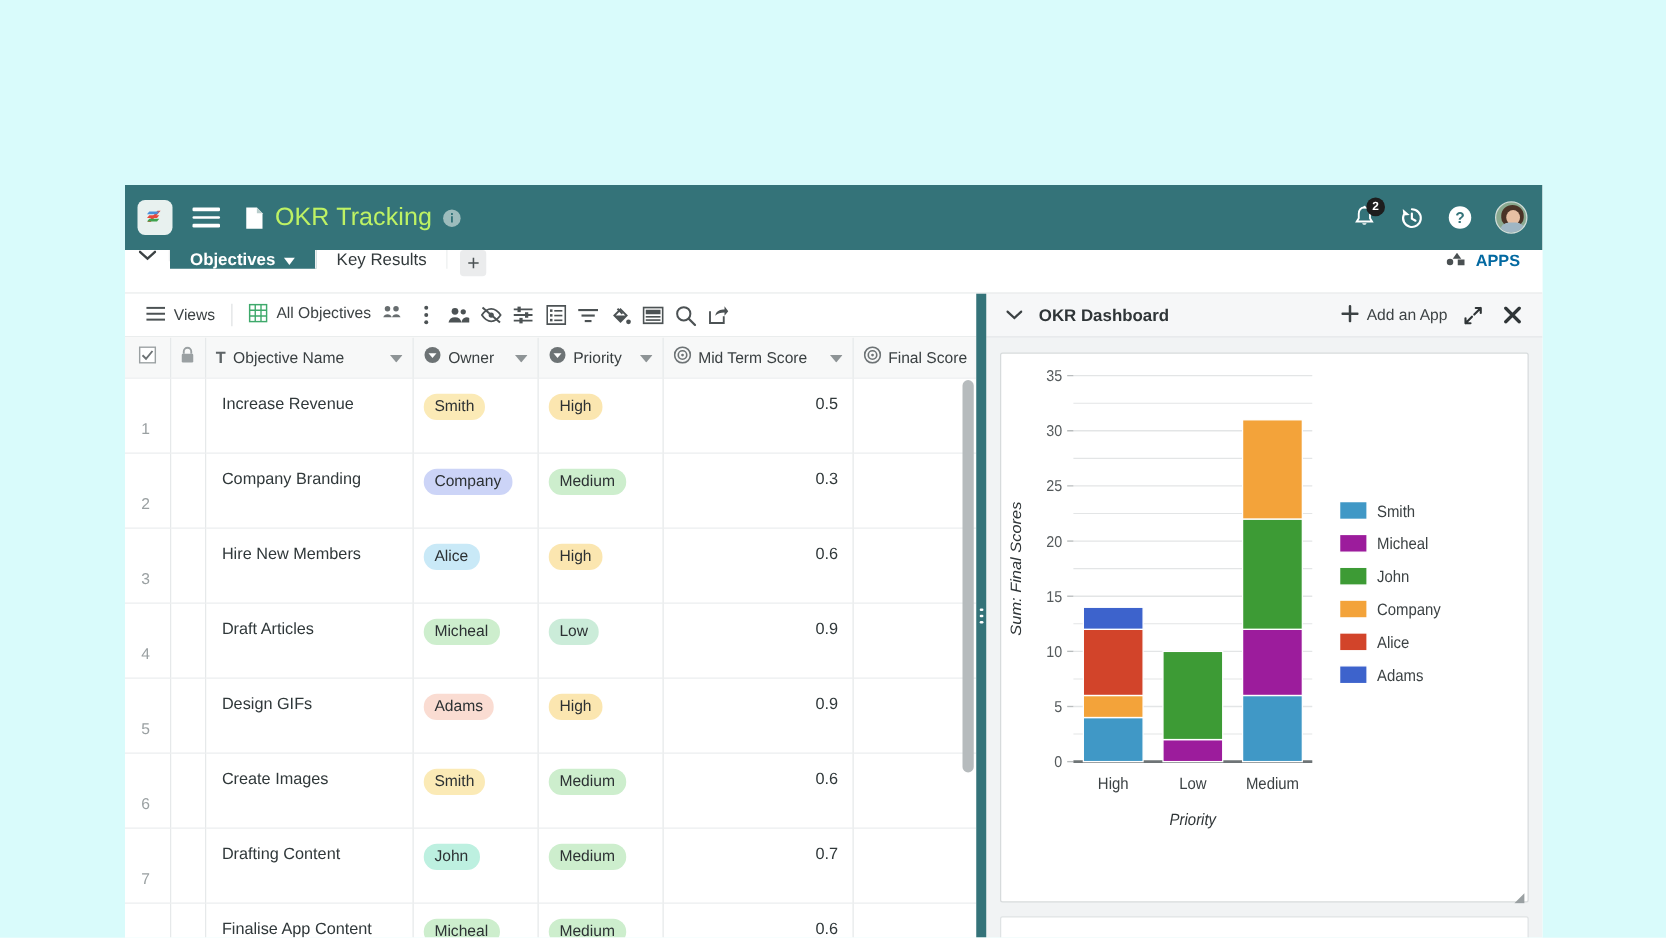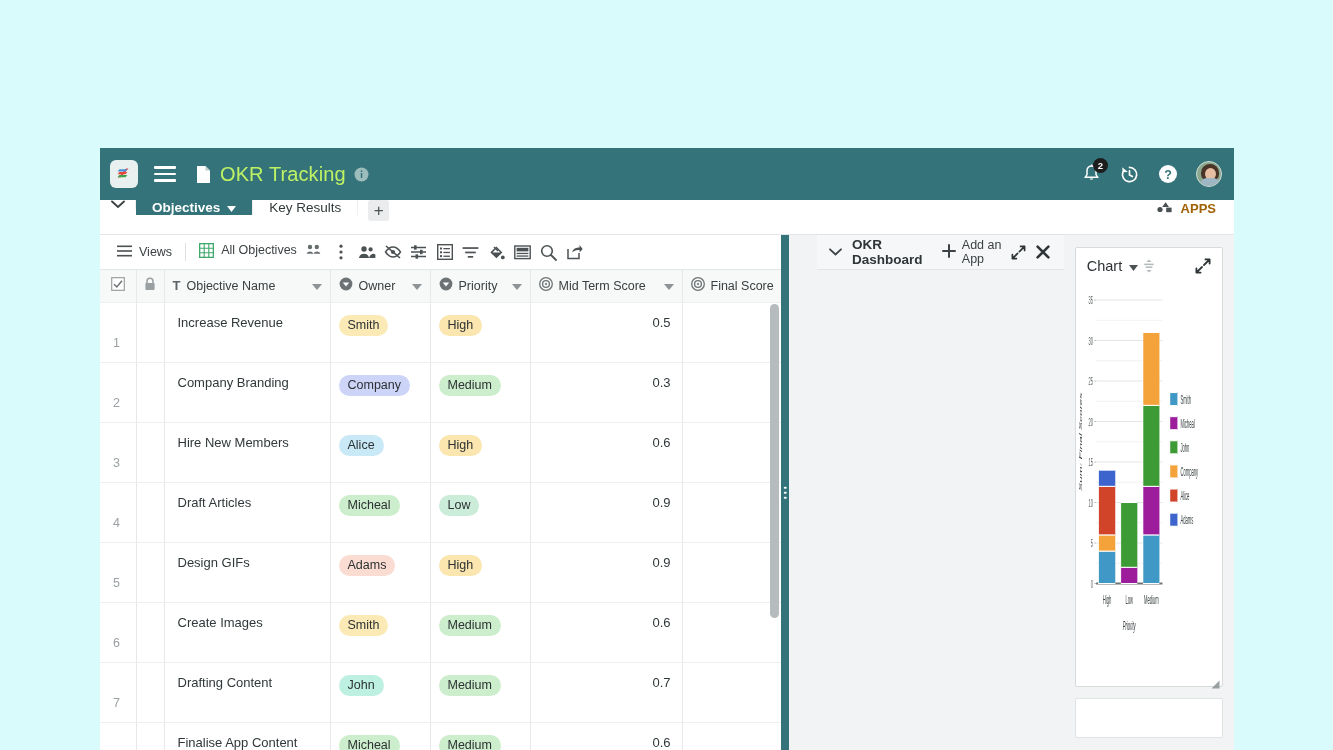--- a/index.html
+++ b/index.html
@@ -81,34 +81,34 @@
     display: flex; align-items: center; padding: 0 10px;
   }
   .tab-add .plusbtn {
     width: 21px; height: 21px; background: #ebeced; border-radius: 3px;
     display: flex; align-items: center; justify-content: center;
     font-size: 17px; color: #4c5254; line-height: 1; cursor: pointer;
   }
   .tabstrip-spacer { flex: 1 1 auto; border-right: 1px solid #edeff0; }
   .apps-btn {
     display: flex; align-items: center; gap: 7px;
-    padding: 0 18px; font-size: 13px; color: #a16207; font-weight: bold;
+    padding: 0 18px; font-size: 13px; color: #0369a1; font-weight: bold;
     cursor: pointer;
   }
 
   
   .body-split { flex: 1 1 auto; display: flex; min-height: 0; }
   .left-pane { width: 681px; flex: 0 0 681px; display: flex; flex-direction: column; min-width: 0; background:#fff; position: relative; }
   .splitter {
     width: 8px; flex: 0 0 8px; background: #347379;
     position: relative; cursor: col-resize;
   }
   .splitter .dots { position: absolute; left: 50%; top: 50%; transform: translate(-50%,-50%); display: flex; flex-direction: column; gap: 2.5px; }
   .splitter .dots i { width: 2.5px; height: 2.5px; background: #ffffff; border-radius: 50%; display: block; }
-  .right-pane { flex: 1 1 auto; background: #f1f3f4; display: flex; flex-direction: row; min-width: 0; padding-left: 28px; }
+  .right-pane { flex: 1 1 auto; background: #f1f3f4; display: flex; flex-direction: column; min-width: 0; }
 
   
   .view-toolbar {
     height: 35px; flex: 0 0 35px;
     display: flex; align-items: center; gap: 0;
     padding: 0 10px; border-bottom: 1px solid #e4e7e8; background: #fff;
   }
   .vt-item { display: flex; align-items: flex-start; gap: 7px; font-size: 12.5px; color: #3c4244; cursor: pointer; padding: 0 7px; white-space: nowrap; }
   .vt-sep { width: 1px; height: 18px; background: #dfe2e3; margin: 0 6px; }
   .vt-ico { display: flex; align-items: center; justify-content: center; width: 26px; height: 26px; cursor: pointer; }
@@ -593,42 +593,20 @@
         </span>
         <span class="dash-ico">
           <svg width="14" height="14" viewBox="0 0 14 14">
             <path d="M1.6 1.6 L12.4 12.4 M12.4 1.6 L1.6 12.4" stroke="#2f3537" stroke-width="2.6" stroke-linecap="round"></path>
           </svg>
         </span>
       </div>
 
       <div class="dash-body">
         <div class="card">
-          <div class="card-head">
-            <span class="card-title">Chart</span>
-            <span class="card-caret">
-              <svg width="9" height="6" viewBox="0 0 9 6">
-                  <path d="M0 0 L9 0 L4.5 6 Z" fill="#4c5254"></path>
-                </svg>
-            </span>
-            <span class="grip">
-              <svg width="16" height="14" viewBox="0 0 16 14">
-                <path d="M8 0.5 L10.6 3 H5.4 Z" fill="#b4babc"></path>
-                <rect x="3.2" y="4.6" width="9.6" height="1.5" fill="#b4babc"></rect>
-                <rect x="4.6" y="7.4" width="6.8" height="1.5" fill="#b4babc"></rect>
-                <path d="M8 13.5 L10.6 11 H5.4 Z" fill="#b4babc"></path>
-              </svg>
-            </span>
-            <span class="expand">
-              <svg width="16" height="16" viewBox="0 0 16 16">
-                <path d="M14.6 1.4 L9 7 M14.6 1.4 H10.4 M14.6 1.4 V5.6" stroke="#2f3537" stroke-width="1.8" stroke-linecap="round" fill="none"></path>
-                <path d="M1.4 14.6 L7 9 M1.4 14.6 H5.6 M1.4 14.6 V10.4" stroke="#2f3537" stroke-width="1.8" stroke-linecap="round" fill="none"></path>
-              </svg>
-            </span>
-          </div>
           <div class="chart-area">
             <svg id="chart-svg" width="100%" height="100%" viewBox="0 0 423 400" preserveAspectRatio="none">
                 <line x1="58" x2="250" y1="298" y2="298" stroke="#e3e5e6" stroke-width="1"></line>
                 <line x1="58" x2="250" y1="277.85714285714283" y2="277.85714285714283" stroke="#e3e5e6" stroke-width="0.8"></line>
                 <line x1="58" x2="250" y1="257.7142857142857" y2="257.7142857142857" stroke="#e3e5e6" stroke-width="1"></line>
                 <line x1="58" x2="250" y1="237.57142857142858" y2="237.57142857142858" stroke="#e3e5e6" stroke-width="0.8"></line>
                 <line x1="58" x2="250" y1="217.42857142857144" y2="217.42857142857144" stroke="#e3e5e6" stroke-width="1"></line>
                 <line x1="58" x2="250" y1="197.28571428571428" y2="197.28571428571428" stroke="#e3e5e6" stroke-width="0.8"></line>
                 <line x1="58" x2="250" y1="177.14285714285717" y2="177.14285714285717" stroke="#e3e5e6" stroke-width="1"></line>
                 <line x1="58" x2="250" y1="157" y2="157" stroke="#e3e5e6" stroke-width="0.8"></line>

